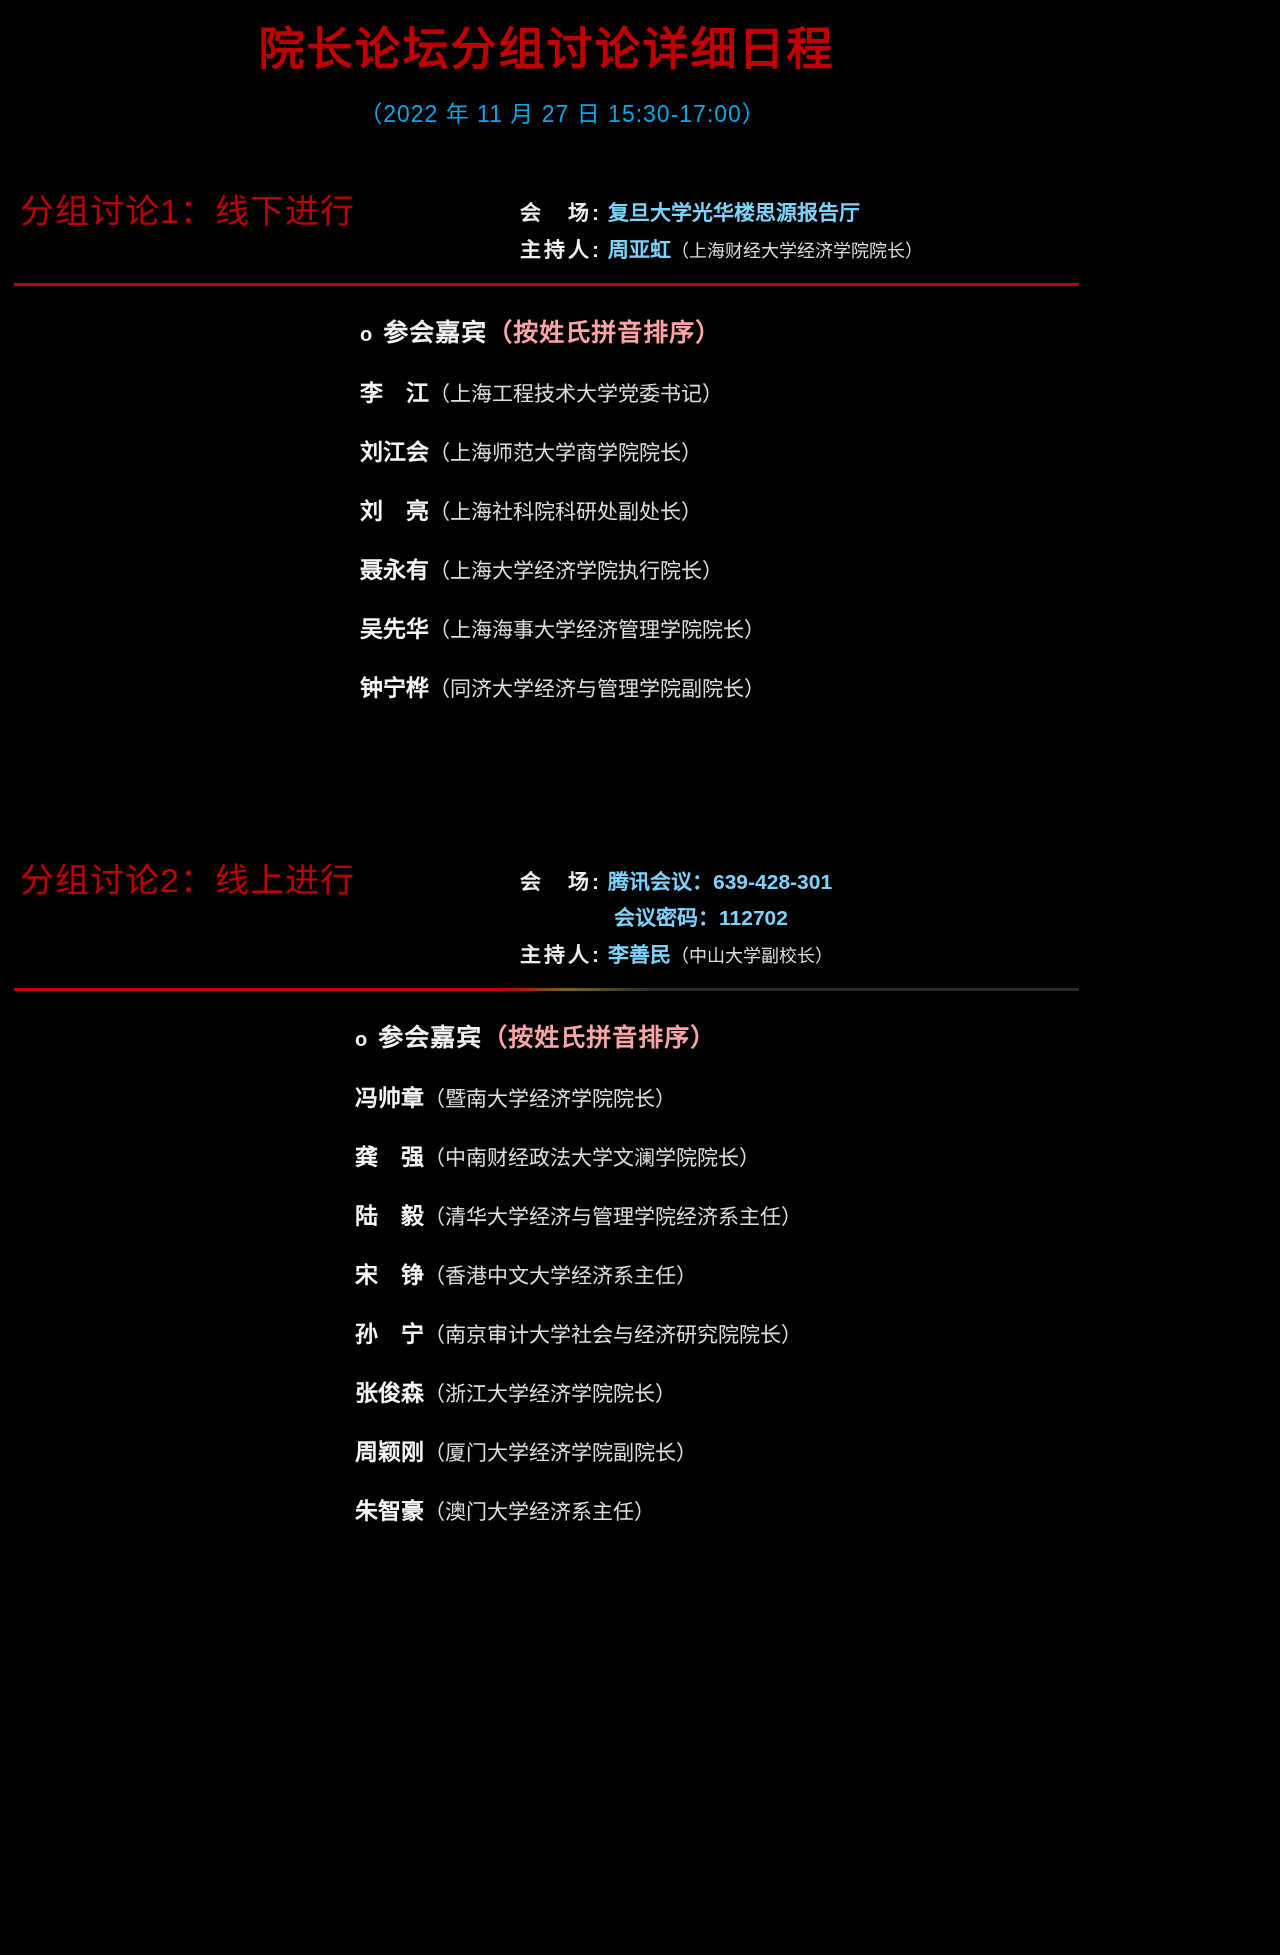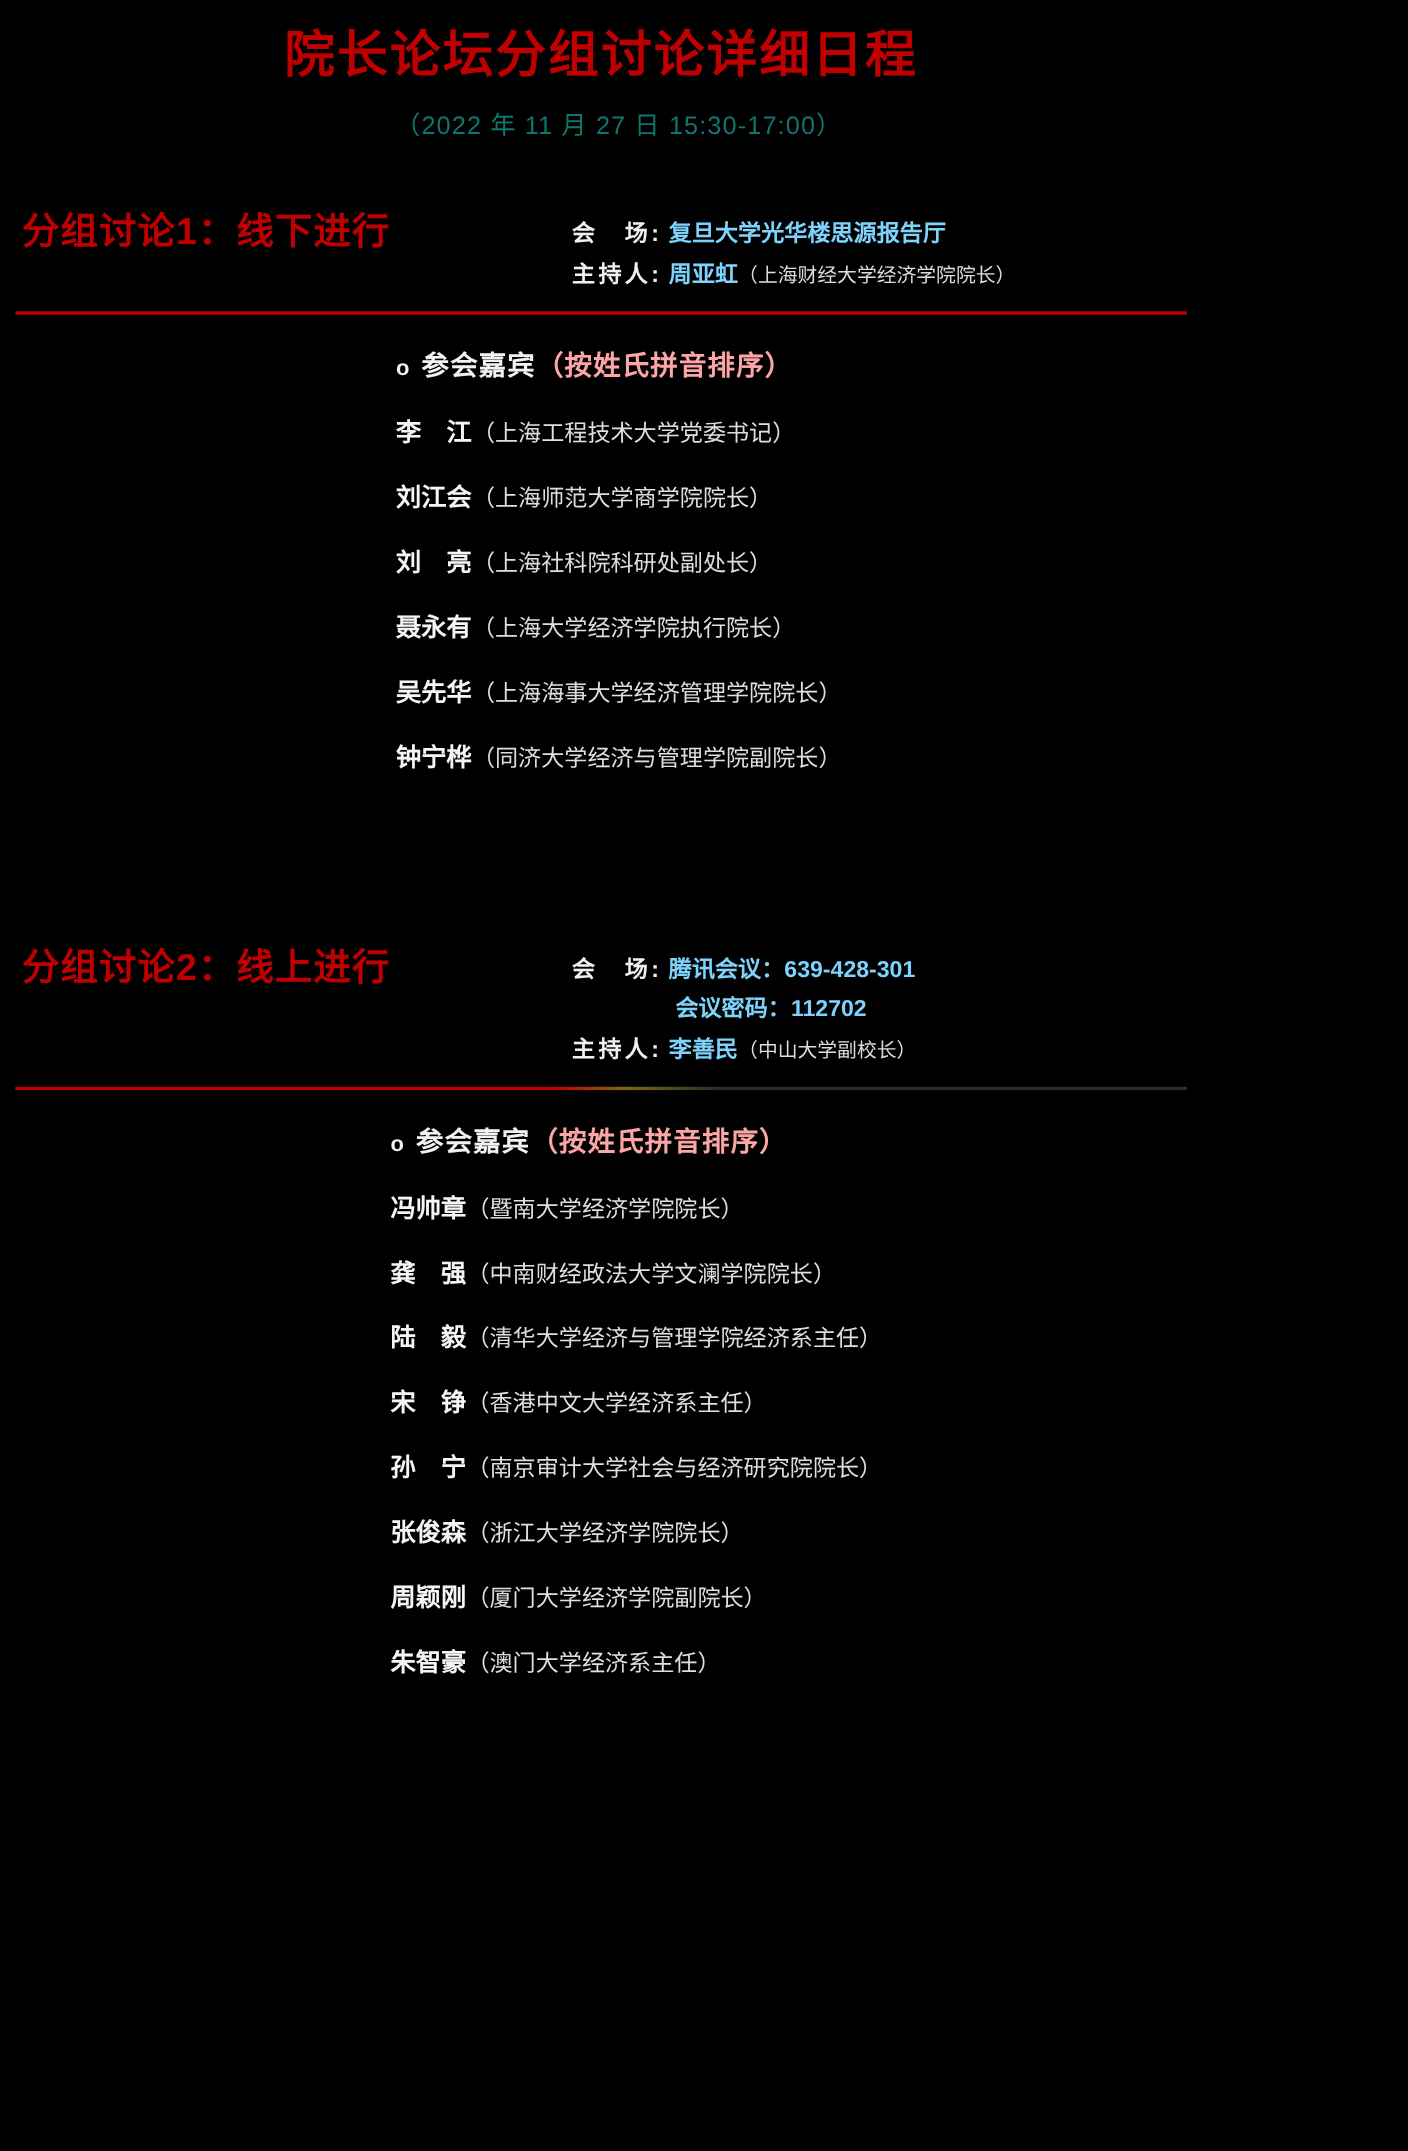--- a/index.html
+++ b/index.html
@@ -28,41 +28,41 @@
     color: #c00000;
     font-size: 46px;
     font-weight: bold;
     letter-spacing: 2px;
     padding-top: 22px;
     margin: 0;
     line-height: 1.2;
   }
   .doc-subtitle {
     text-align: center;
-    color: #0f766e;
+    color: #0ea5e9;
     font-size: 23px;
     margin-top: 18px;
     letter-spacing: 1px;
     margin-left: 32px;
   }
 
   
   .session {
     position: relative;
     margin-top: 60px;
   }
   .session-head {
     display: flex;
     align-items: flex-start;
     padding: 0 18px 0 20px;
   }
   .session-title {
     color: #c00000;
     font-size: 34px;
-    font-weight: bold;
+    font-weight: normal;
     letter-spacing: 1px;
     white-space: nowrap;
     flex: 0 0 auto;
     min-width: 500px;
     line-height: 1.35;
   }
   .session-meta {
     flex: 1 1 auto;
     padding-top: 6px;
     font-size: 21px;

